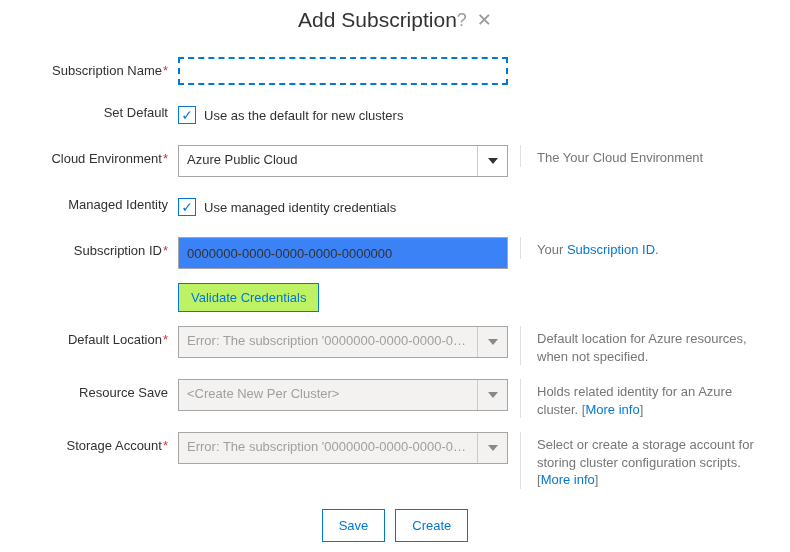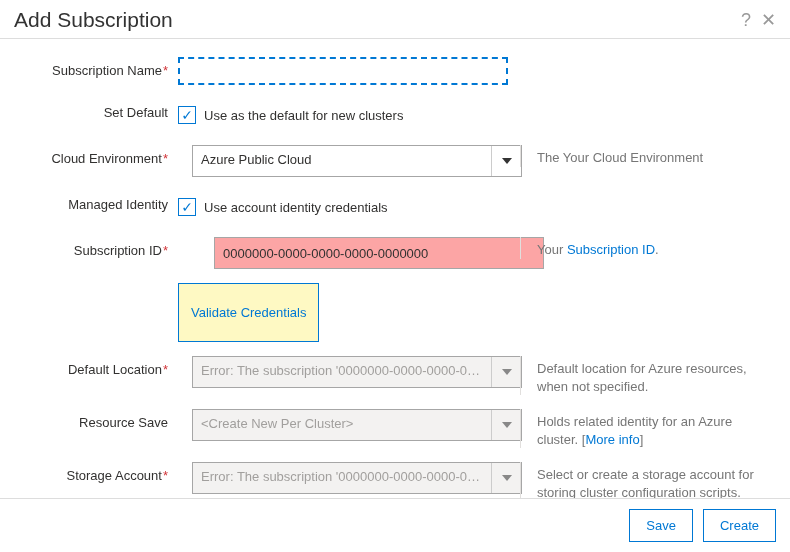--- a/index.html
+++ b/index.html
@@ -5,21 +5,21 @@
     * { box-sizing: border-box; margin: 0; padding: 0; }
     body {
       font-family: "Segoe UI", Arial, sans-serif;
       font-size: 13px;
       color: #323130;
       background: #fff;
       width: 790px;
       height: 552px;
       overflow: hidden;
     }
-    .dialog { display: flex; flex-direction: column; height: 100%; }
+    .dialog { display: flex; flex-direction: column; height: 100%; align-items: center; }
     .header {
       display: flex; align-items: center; justify-content: space-between;
       padding: 8px 14px 6px 14px;
     }
     .title { font-size: 21px; font-weight: 300; color: #333; }
     .header-icons { display: flex; gap: 10px; color: #999; }
     .header-icons span { cursor: pointer; font-size: 18px; line-height: 1; }
     .divider { border: none; border-top: 1px solid #ddd; margin: 0; }
     .form-area {
       flex: 1; overflow-y: auto;
@@ -38,53 +38,53 @@
     .input-col { width: 330px; }
     .help-col {
       flex: 1; padding-left: 16px; padding-top: 4px;
       color: #767676; font-size: 13px; line-height: 1.35;
       border-left: 1px solid #e1dfdd;
       margin-left: 12px;
     }
     .text-input {
       width: 100%; height: 32px; padding: 4px 8px;
       border: 1px solid #a6a6a6; font-size: 13px;
-      background: #fca5a5; color: #323130; margin-left: 36px;
+      background: #3b82f6; color: #323130;
     }
     .dashed-input {
       width: 100%; height: 28px; padding: 4px 8px;
       border: 2px dashed #0078d4; font-size: 13px;
       background: #fff;
     }
     .select-wrap {
       display: flex; width: 100%; height: 32px;
-      border: 1px solid #a6a6a6; background: #fff; margin-left: 14px;
+      border: 1px solid #a6a6a6; background: #fff;
     }
     .select-wrap.disabled { background: #f3f2f1; color: #a19f9d; }
     .select-wrap.disabled .select-text { color: #a19f9d; }
     .select-text {
       flex: 1; padding: 6px 8px; font-size: 13px;
       white-space: nowrap; overflow: hidden; text-overflow: ellipsis;
       color: #323130;
     }
     .select-caret {
       width: 30px; display: flex; align-items: center; justify-content: center;
       border-left: 1px solid #ccc;
     }
     .caret-svg { width: 10px; height: 6px; }
     .check-row { display: flex; align-items: center; height: 32px; gap: 8px; }
     .checkbox {
       width: 18px; height: 18px; border: 1px solid #0078d4;
       display: flex; align-items: center; justify-content: center;
       color: #0078d4; font-size: 14px;
     }
     .btn-outline {
-      display: inline-block; padding: 21px 12px;
+      display: inline-block; padding: 6px 12px;
       border: 1px solid #0078d4; color: #0078d4;
-      font-size: 13px; cursor: pointer; background: #fef9c3;
+      font-size: 13px; cursor: pointer; background: #bef264;
     }
     .link { color: #0078d4; cursor: pointer; }
     .footer {
       display: flex; justify-content: flex-end; gap: 10px;
       padding: 10px 14px;
     }
     .btn {
       padding: 8px 16px; font-size: 13px;
       border: 1px solid #0078d4; color: #0078d4; background: #fff;
       cursor: pointer;
@@ -141,21 +141,21 @@
         </div>
       </div>
       <div class="help-col">The Your Cloud Environment</div>
     </div>
 
     <div class="row">
       <div class="label-col">Managed Identity</div>
       <div class="input-col">
         <div class="check-row">
           <div class="checkbox">✓</div>
-          <span>Use account identity credentials</span>
+          <span>Use managed identity credentials</span>
         </div>
       </div>
     </div>
 
     <div class="row">
       <div class="label-col">
         <span>Subscription ID</span><span class="req">*</span>
       </div>
       <div class="input-col">
         <input type="text" class="text-input" value="0000000-0000-0000-0000-0000000" style="">

